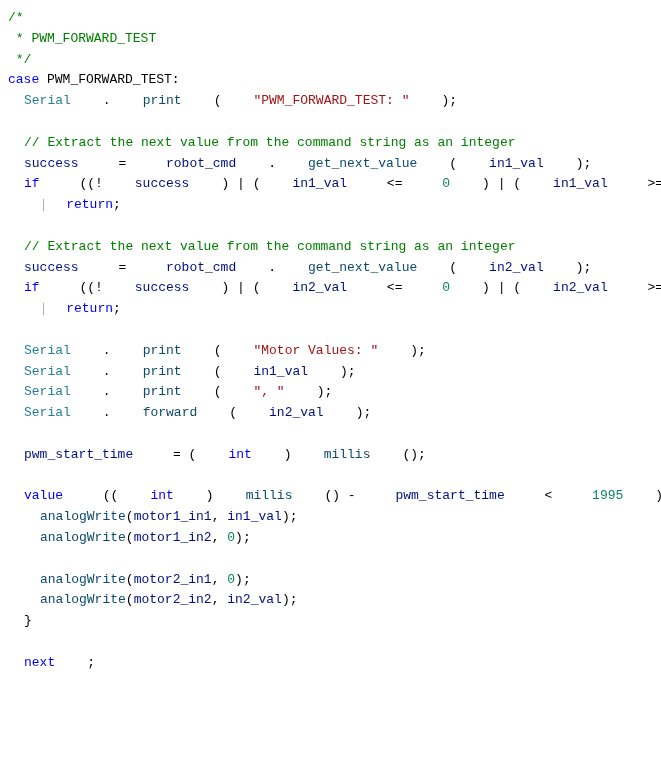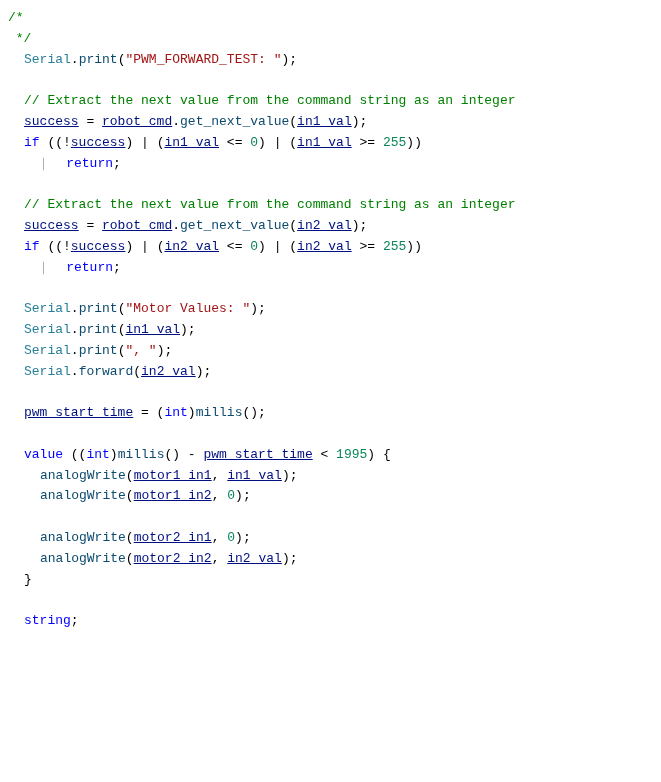--- a/index.html
+++ b/index.html
@@ -23,49 +23,56 @@
       overflow-x: auto;
     }
 
     .code-line {
       display: flex;
       padding: 0 8px;
       min-height: 20px;
       align-items: baseline;
     }
 
-    .indent1 { padding-left: 24px; }
+    .indent1 { padding-left: 24px; gap: 32px; }
     .indent2 { padding-left: 40px; }
 
     
     .c-comment { color: #008000; }
     .c-keyword { color: #0000ff; }
     .c-string { color: #a31515; }
-    .c-variable { color: #001080; text-decoration: underline; }
+    .c-variable { color: #001080; }
     .c-number { color: #098658; }
     .c-plain { color: #000000; }
     .c-class { color: #267f99; }
     .c-method { color: #0c4a6e; }
 
     span { white-space: pre; }
   </style>
 </head>
 <body>
 
 <div class="code-container">
 
   <div class="code-line">
     <span class="c-comment">/*</span>
   </div>
 
+  <div class="code-line">
+    <span class="c-comment"> * PWM_FORWARD_TEST</span>
+  </div>
 
   <div class="code-line">
     <span class="c-comment"> */</span>
   </div>
 
+  <div class="code-line">
+    <span class="c-keyword">case </span>
+      <span class="c-plain">PWM_FORWARD_TEST:</span>
+  </div>
 
   <div class="code-line indent1">
     <span class="c-class">Serial</span>
       <span class="c-plain">.</span>
       <span class="c-method">print</span>
       <span class="c-plain">(</span>
       <span class="c-string">"PWM_FORWARD_TEST: "</span>
       <span class="c-plain">);</span>
   </div>
 
@@ -248,17 +255,17 @@
       <span class="c-plain">);</span>
   </div>
 
   <div class="code-line indent1">
     <span class="c-plain">}</span>
   </div>
 
   <div class="code-line">&nbsp;</div>
 
   <div class="code-line indent1">
-    <span class="c-keyword">string</span>
+    <span class="c-keyword">next</span>
       <span class="c-plain">;</span>
   </div>
 
 </div>
 
 </body></html>

